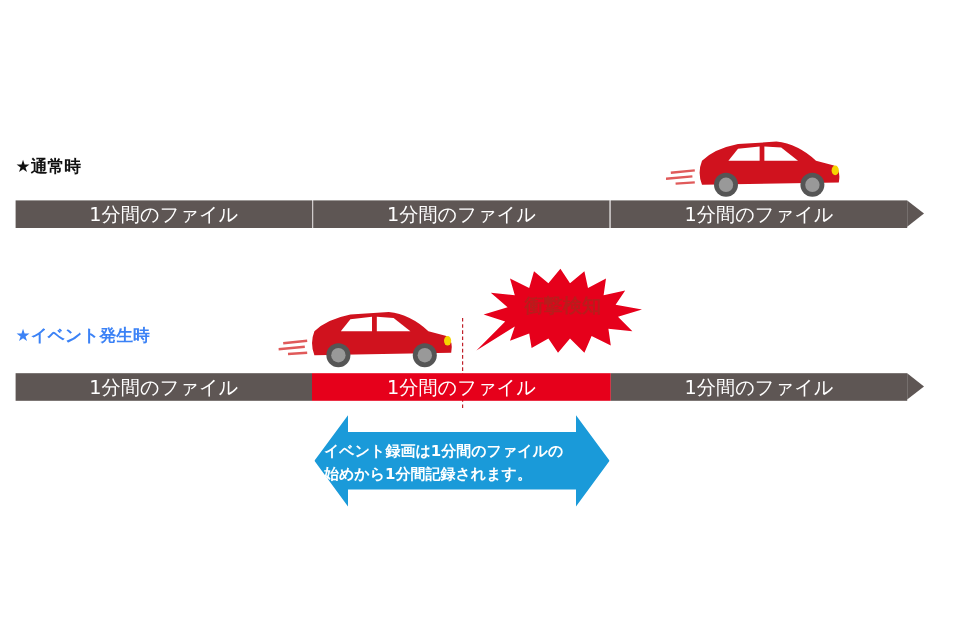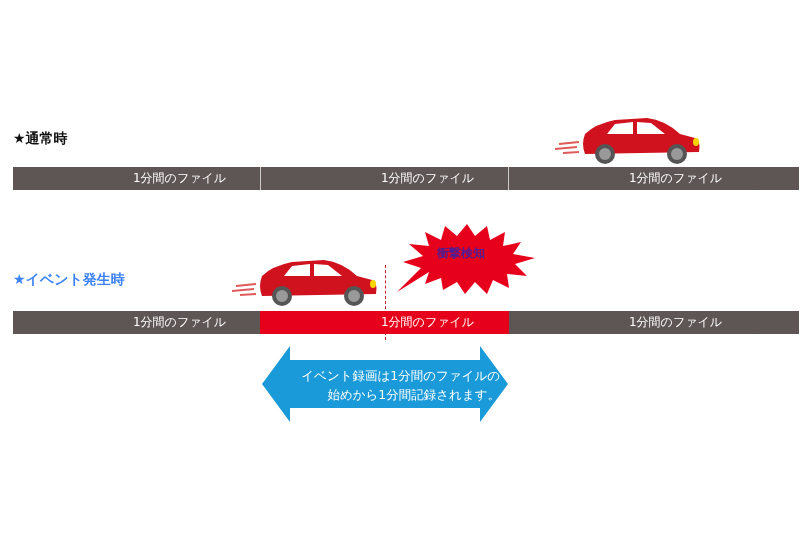--- a/index.html
+++ b/index.html
@@ -2,28 +2,28 @@
 <html><head>
 <meta charset="utf-8">
 <style>
   html,body{margin:0;padding:0;background:#fff;}
   body{width:800px;height:533px;position:relative;overflow:hidden;font-family:"DejaVu Sans",sans-serif;}
   .abs{position:absolute;}
   .label{font-size:14px;font-weight:bold;}
   .label-normal{left:13px;top:130px;color:#111;font-weight:bold;}
   .label-event{left:13px;top:271px;color:#3b82f6;}
   .bar{position:absolute;left:13px;width:757px;height:23px;}
-  .seg{position:absolute;top:0;height:23px;color:#fff;font-size:12px;line-height:23px;text-align:center;padding-left:43px;}
+  .seg{position:absolute;top:0;height:23px;color:#fff;font-size:16px;line-height:23px;text-align:center;}
   .seg.gray{background:#5e5654;}
   .seg.red{background:#e6001b;}
   .sep{position:absolute;top:0;width:1px;height:23px;background:#cfcaca;}
   .tip{position:absolute;top:0;width:0;height:0;border-top:11.5px solid transparent;border-bottom:11.5px solid transparent;border-left:14px solid #5e5654;}
   .dotted{position:absolute;left:385px;top:265px;height:75px;border-left:1px dashed #c0202a;}
-  .burst-text{position:absolute;left:437px;top:245px;color:#4c1d95;font-size:12px;font-weight:bold;}
-  .dbl-text{position:absolute;left:270px;top:366px;width:230px;text-align:right;color:#fff;font-size:12.5px;font-weight:normal;line-height:19px;}
+  .burst-text{position:absolute;left:437px;top:245px;color:#b91c1c;font-size:16px;font-weight:bold;}
+  .dbl-text{position:absolute;left:270px;top:366px;width:230px;text-align:left;color:#fff;font-size:12.5px;font-weight:bold;line-height:19px;}
 </style>
 </head>
 <body>
 
 <div class="abs label label-normal">★通常時</div>
 
 <svg class="abs" style="left:555px;top:112px" width="150" height="55" viewBox="0 0 150 55">
   <g>
     <line x1="0" y1="37" x2="22" y2="35" stroke="#e05a5a" stroke-width="2"></line>
     <line x1="4" y1="32" x2="24" y2="30" stroke="#e05a5a" stroke-width="2"></line>

